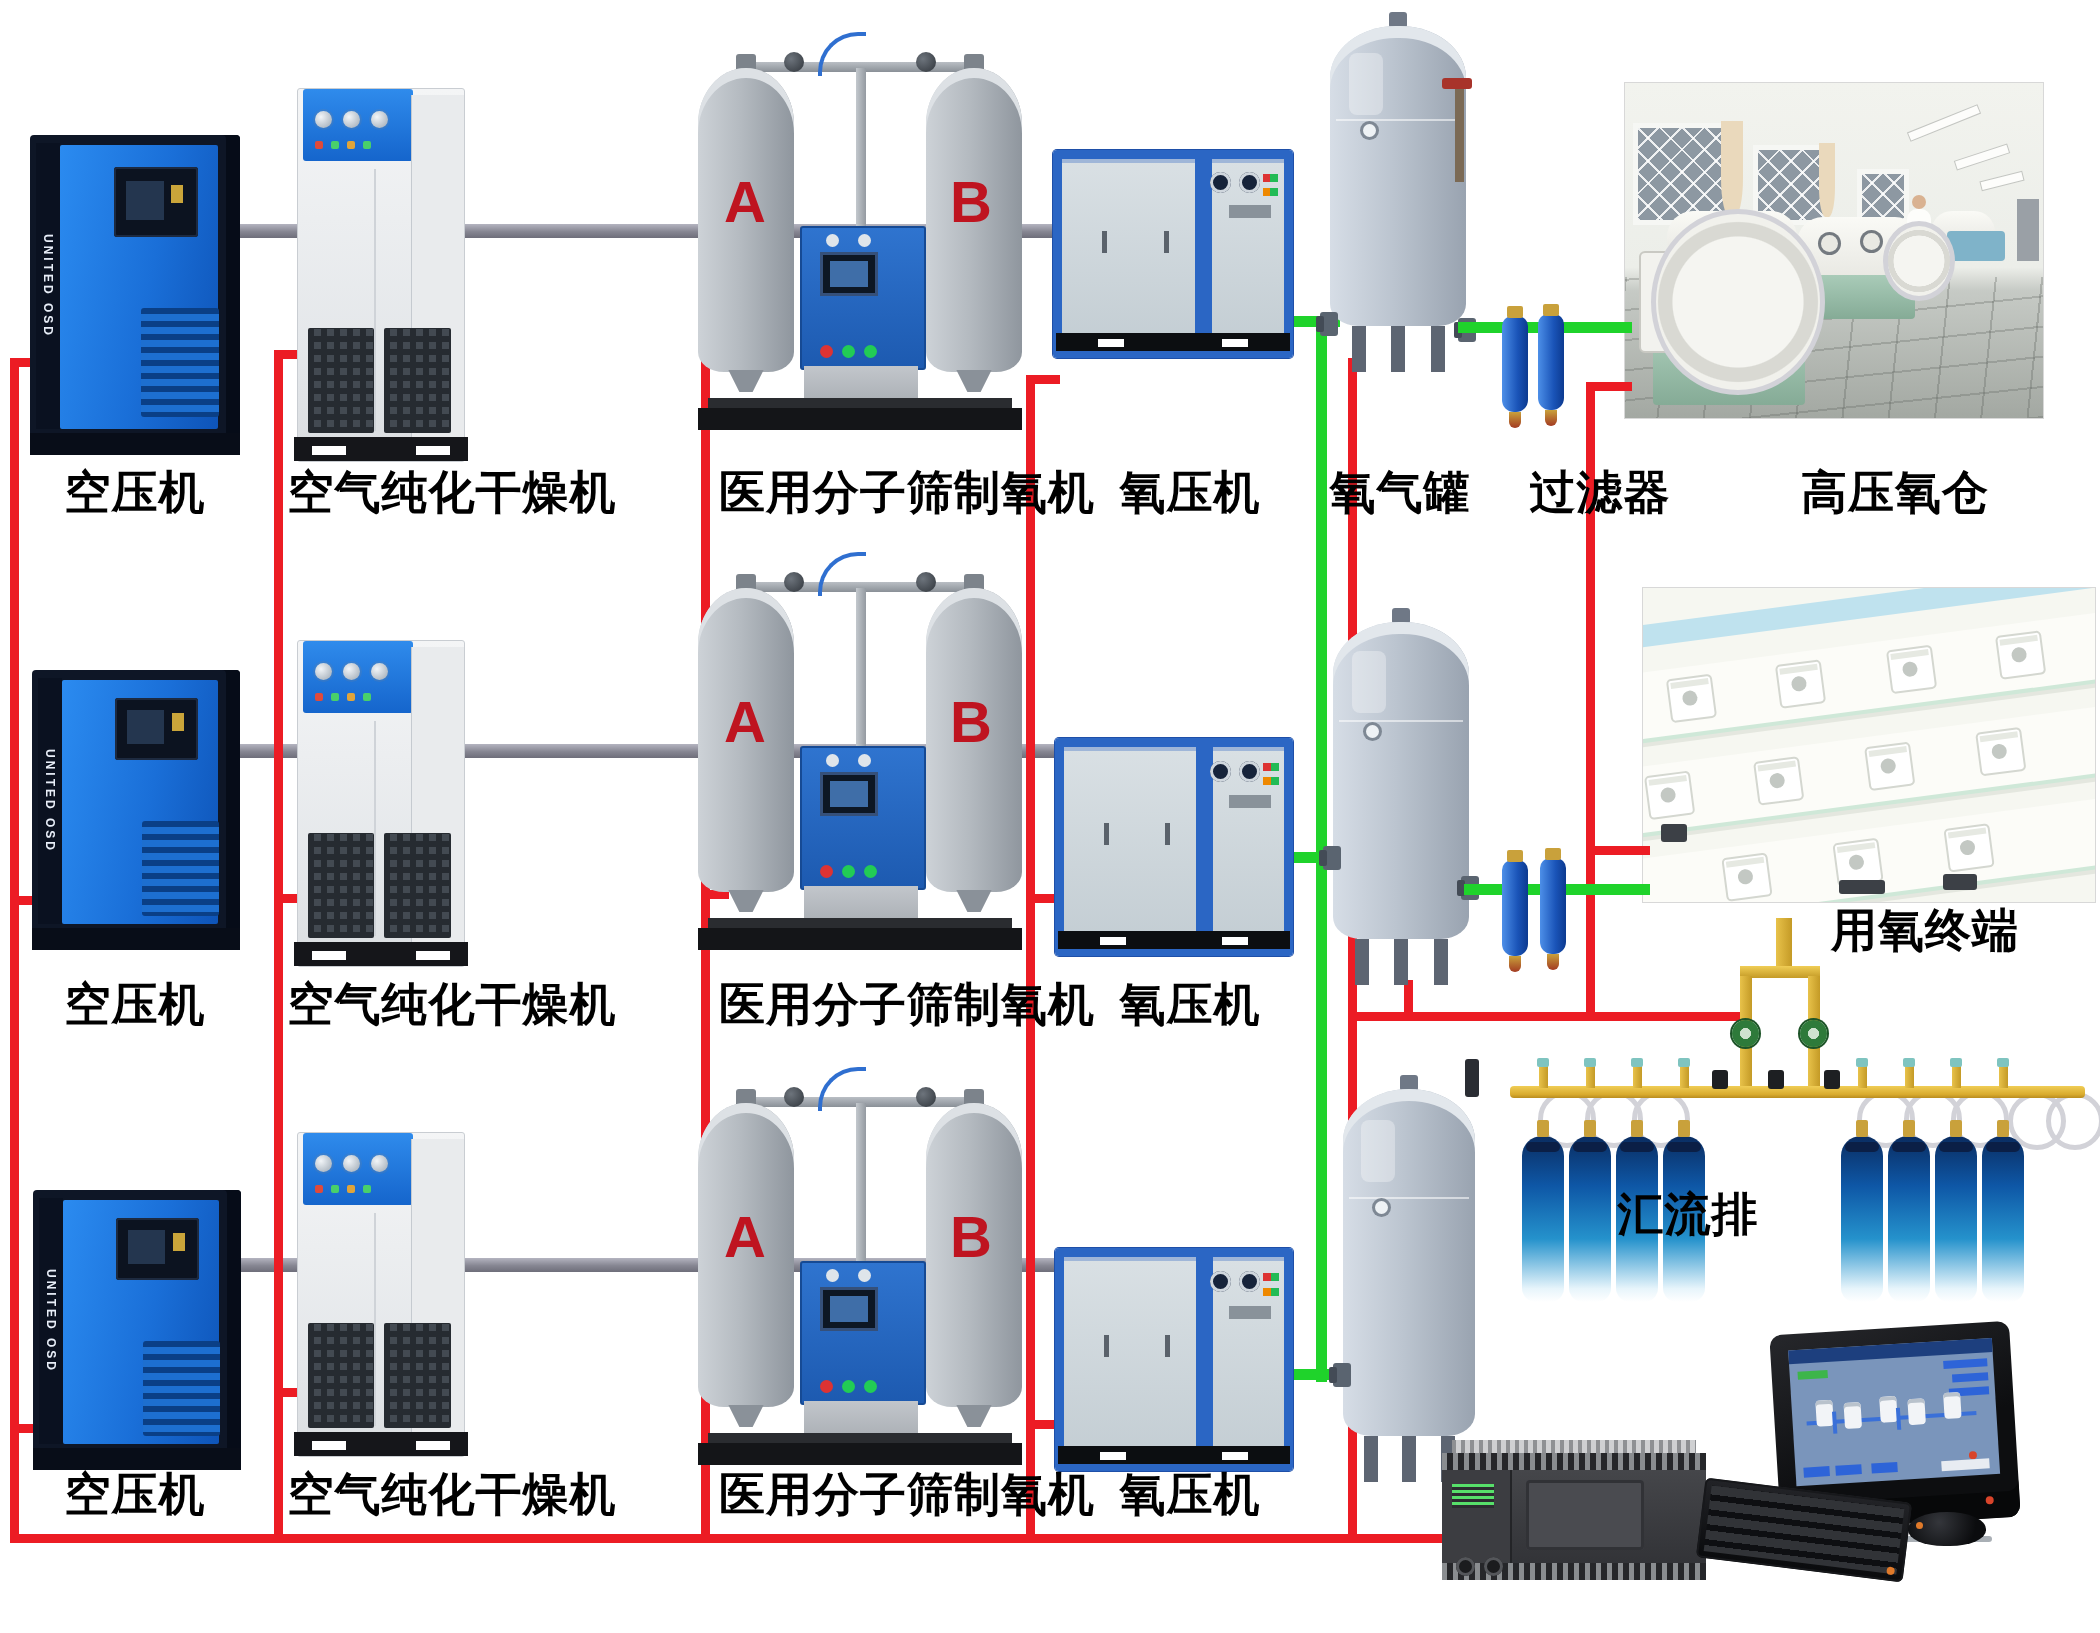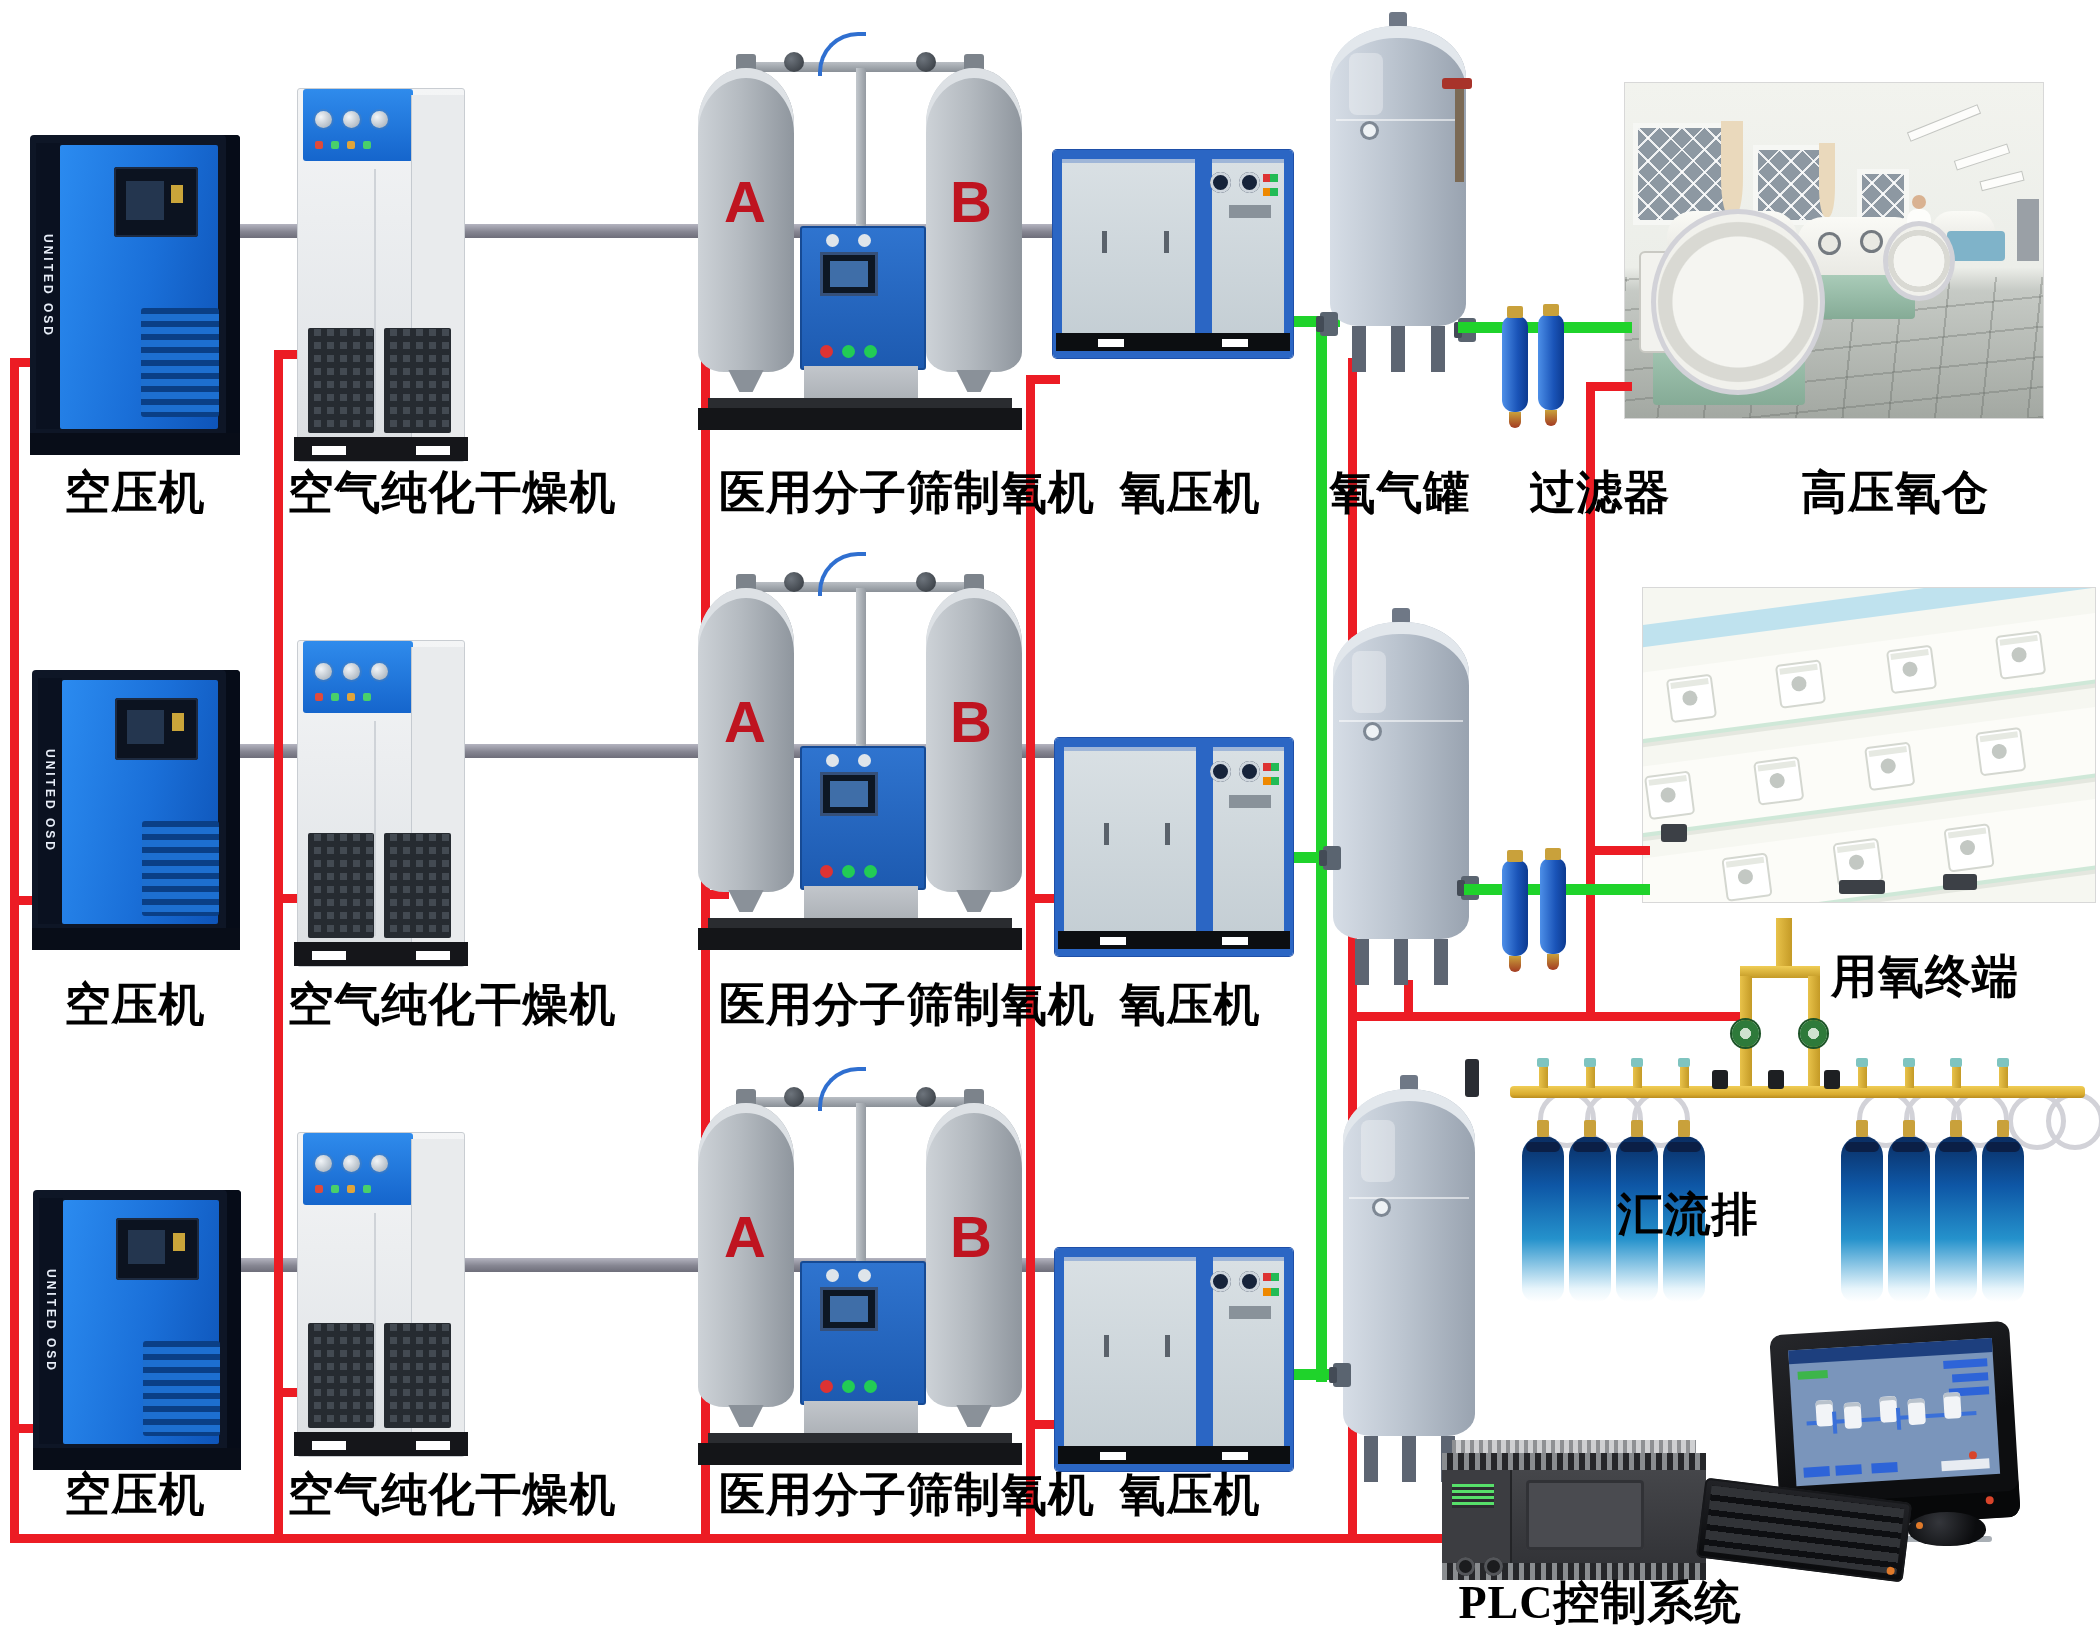--- a/index.html
+++ b/index.html
@@ -656,17 +656,16 @@
   <div class="abs lbl" style="left:35px;top:980px;width:200px">空压机</div>
   <div class="abs lbl" style="left:287px;top:980px;width:330px">空气纯化干燥机</div>
   <div class="abs lbl" style="left:717px;top:980px;width:380px">医用分子筛制氧机</div>
   <div class="abs lbl" style="left:1095px;top:980px;width:190px">氧压机</div>
 
   <div class="abs lbl" style="left:35px;top:1470px;width:200px">空压机</div>
   <div class="abs lbl" style="left:287px;top:1470px;width:330px">空气纯化干燥机</div>
   <div class="abs lbl" style="left:717px;top:1470px;width:380px">医用分子筛制氧机</div>
   <div class="abs lbl" style="left:1095px;top:1470px;width:190px">氧压机</div>
 
-  <div class="abs lbl" style="left:1800px;top:952px;width:250px">用氧终端</div>
+  <div class="abs lbl" style="left:1800px;top:906px;width:250px">用氧终端</div>
   <div class="abs lbl" style="left:1568px;top:1190px;width:240px">汇流排</div>
-  <div class="abs lbl" style="left:1440px;top:1578px;width:320px">PLC控制系统</div>
 
 </div>
 
 </body></html>

